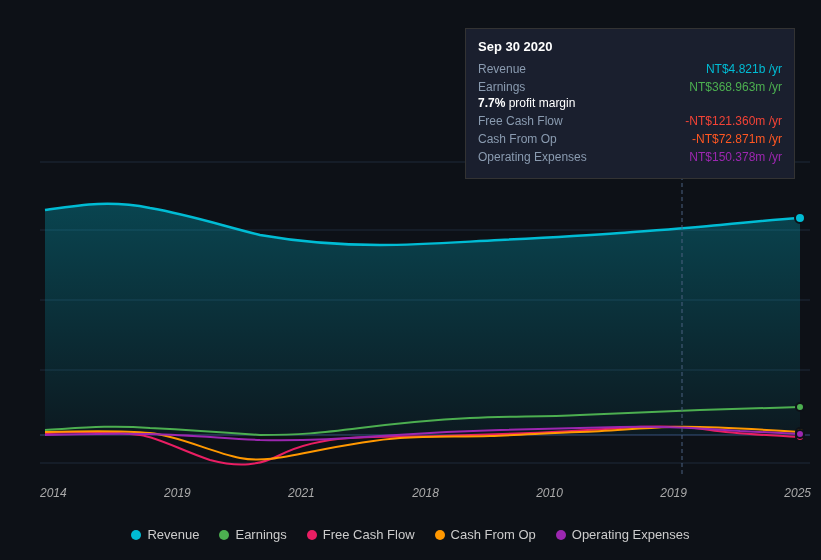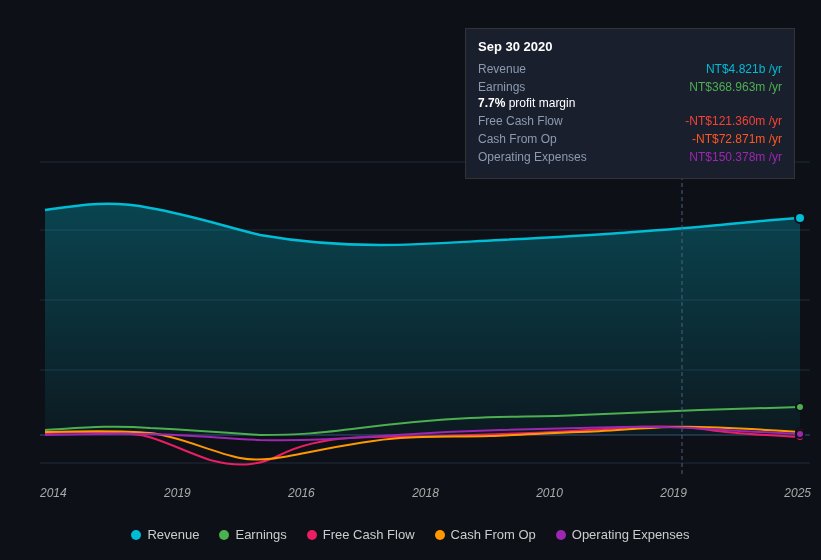--- a/index.html
+++ b/index.html
@@ -220,21 +220,21 @@
     <circle cx="800" cy="218" r="5" fill="#00bcd4" stroke="#0d1117" stroke-width="2"></circle>
     <circle cx="800" cy="407" r="4" fill="#4caf50" stroke="#0d1117" stroke-width="2"></circle>
     <circle cx="800" cy="437" r="4" fill="#e91e63" stroke="#0d1117" stroke-width="2"></circle>
     <circle cx="800" cy="432" r="4" fill="#ff9800" stroke="#0d1117" stroke-width="2"></circle>
     <circle cx="800" cy="434" r="4" fill="#9c27b0" stroke="#0d1117" stroke-width="2"></circle>
   </svg>
 
   <div id="x-axis">
     <span>2014</span>
     <span>2019</span>
-    <span>2016</span>
+    <span>2021</span>
     <span>2018</span>
     <span>2010</span>
     <span>2019</span>
     <span>2025</span>
   </div>
 
   <div id="legend">
     <div class="legend-item">
       <div class="legend-dot" style="background:#00bcd4;"></div>
       <span>Revenue</span>

